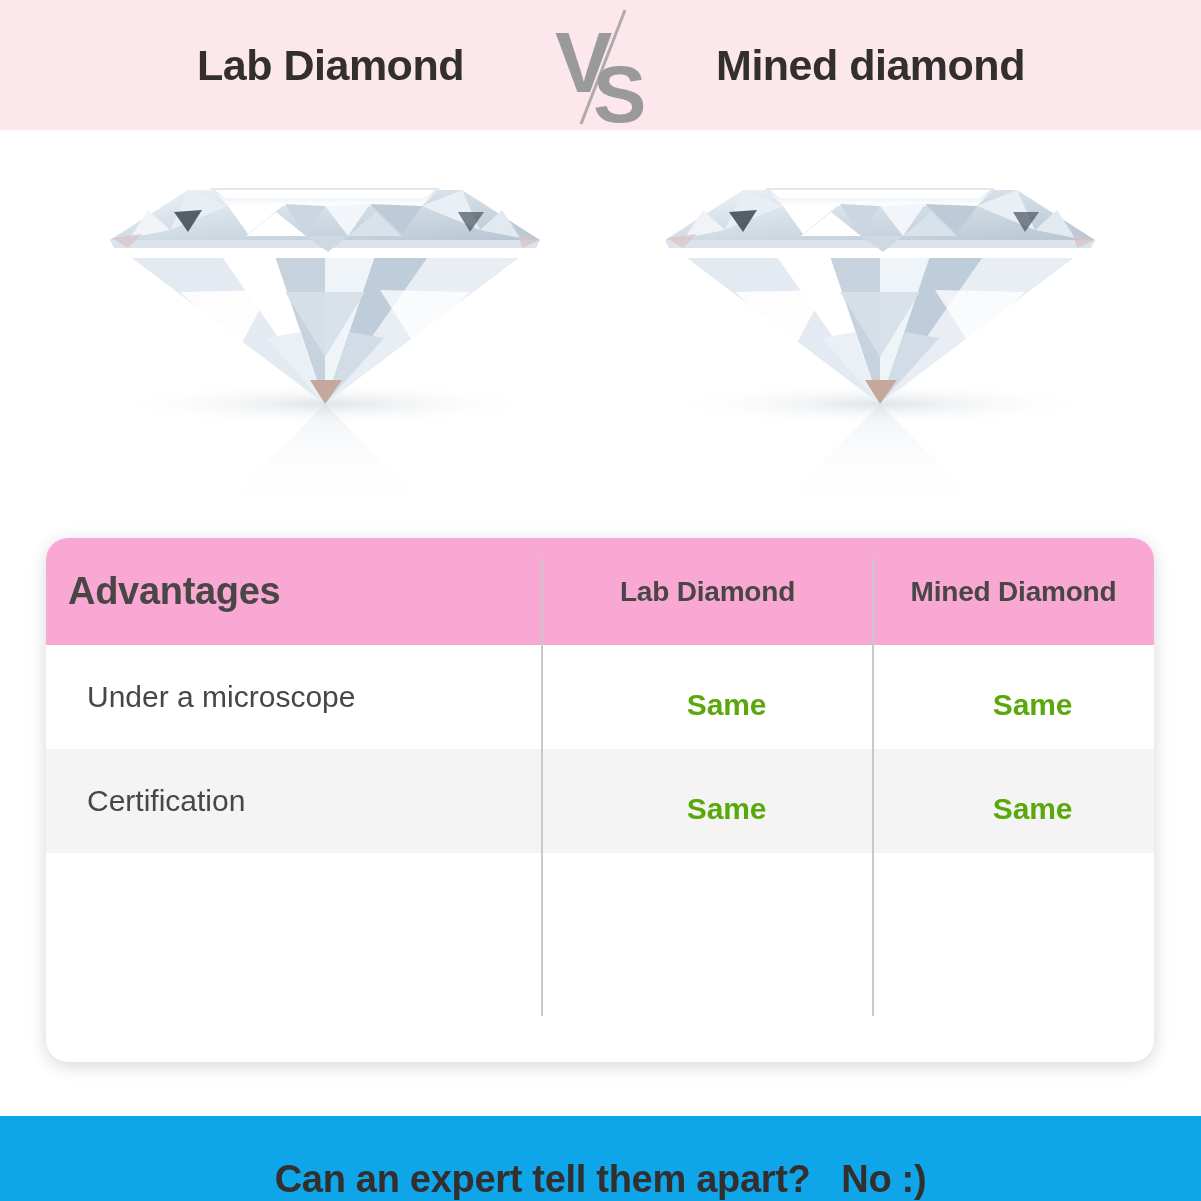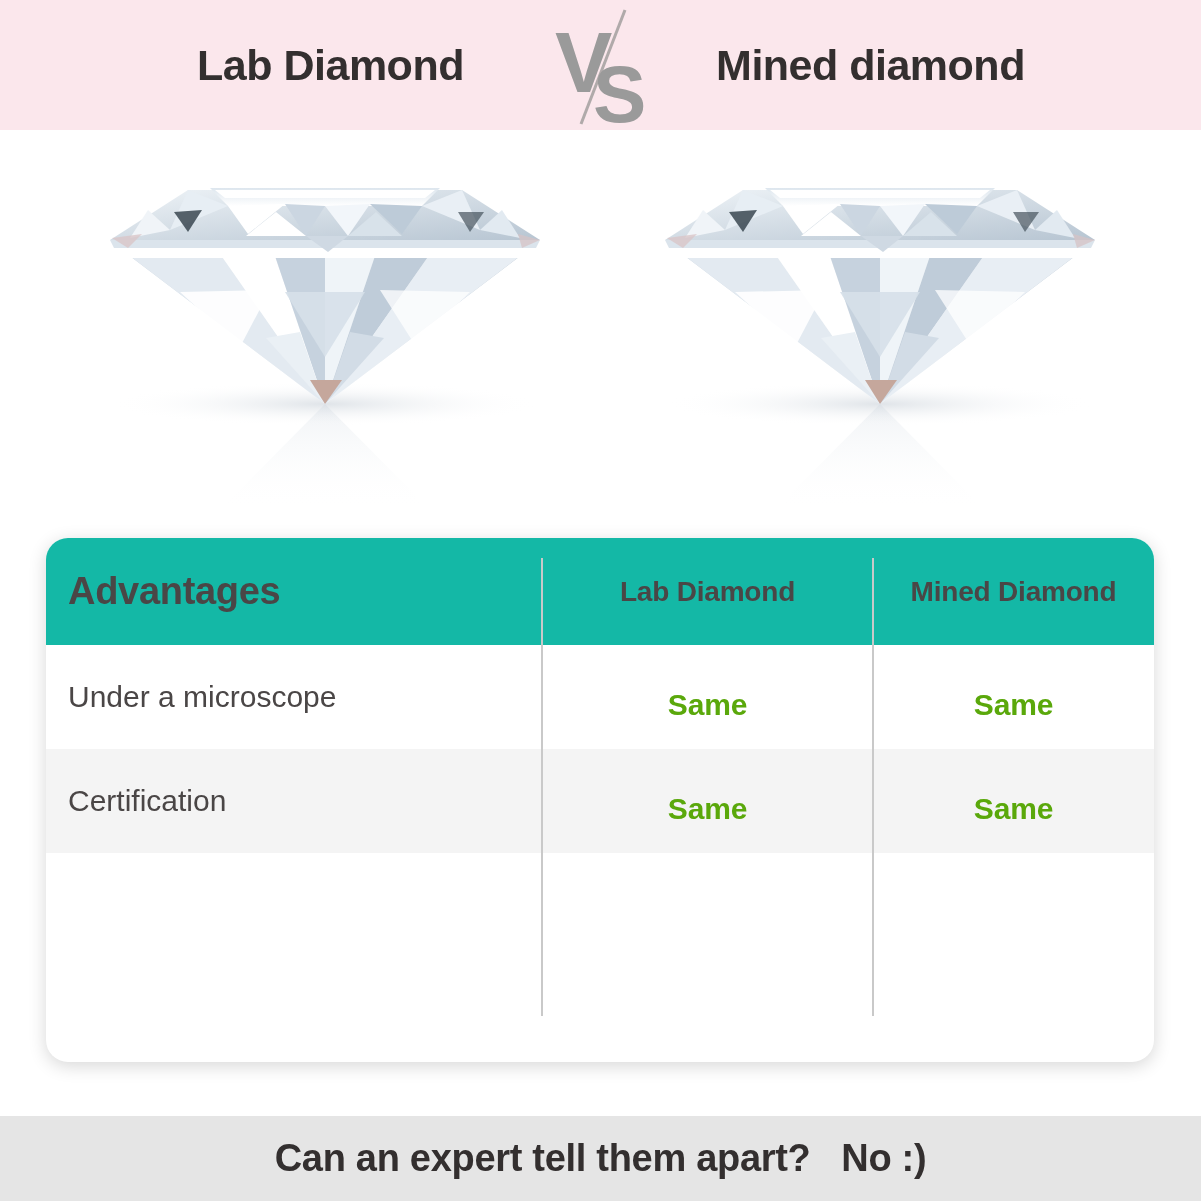--- a/index.html
+++ b/index.html
@@ -82,23 +82,23 @@
   }
 
   .row {
     display: flex;
     align-items: center;
     width: 100%;
     box-sizing: border-box;
   }
   .row-head {
     height: 107px;
-    background: #14b8a6;
-  }
-  .row-body { height: 104px; }
+    background: #f9a8d4;
+  }
+  .row-body { height: 104px; padding-left: 19px; }
   .row-white { background: #ffffff; }
   .row-grey  { background: #f4f4f4; }
   .row-last  { height: 105px; }
 
   .cell-label {
     width: 496px;
     flex: 0 0 496px;
     padding-left: 22px;
     box-sizing: border-box;
   }
@@ -149,23 +149,23 @@
   }
   .divider-1 { left: 495px; }
   .divider-2 { left: 826px; }
 
   
   .footer-band {
     position: absolute;
     left: 0; top: 1116px;
     width: 1201px;
     height: 85px;
-    background: #e5e5e5;
+    background: #0ea5e9;
     display: flex;
-    align-items: center;
+    align-items: flex-end;
     justify-content: center;
   }
   .footer-text {
     font-size: 38px;
     font-weight: bold;
     color: #332f2f;
     letter-spacing: -0.3px;
     white-space: pre;
   }
 </style>

